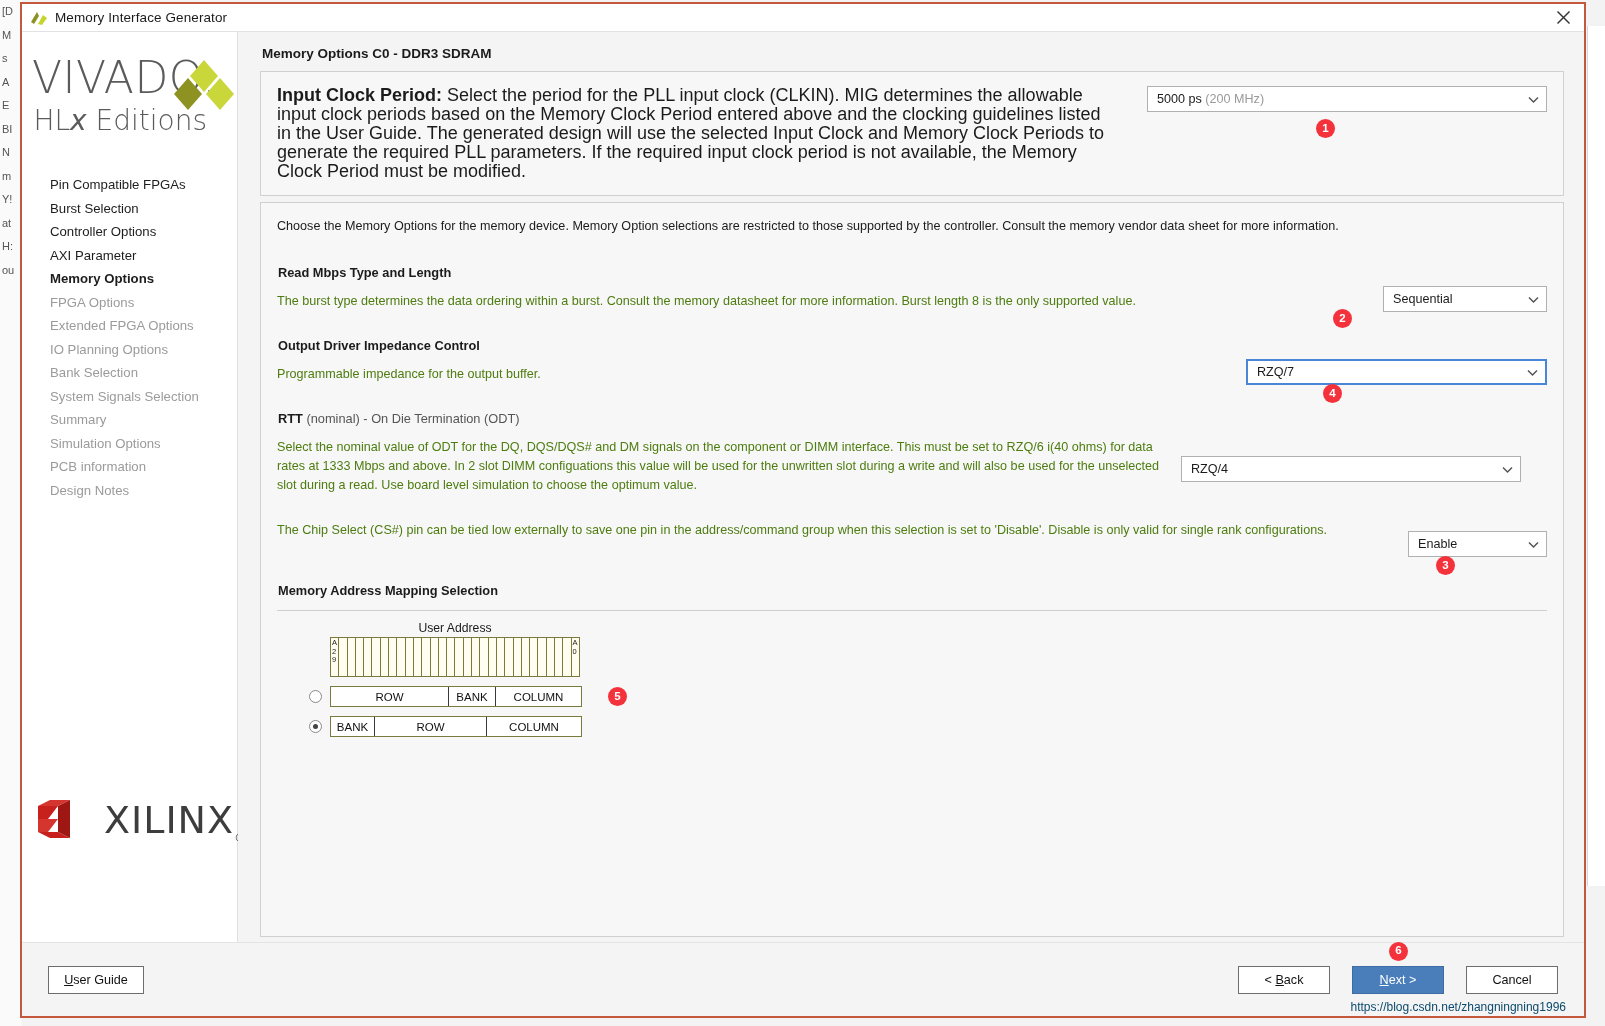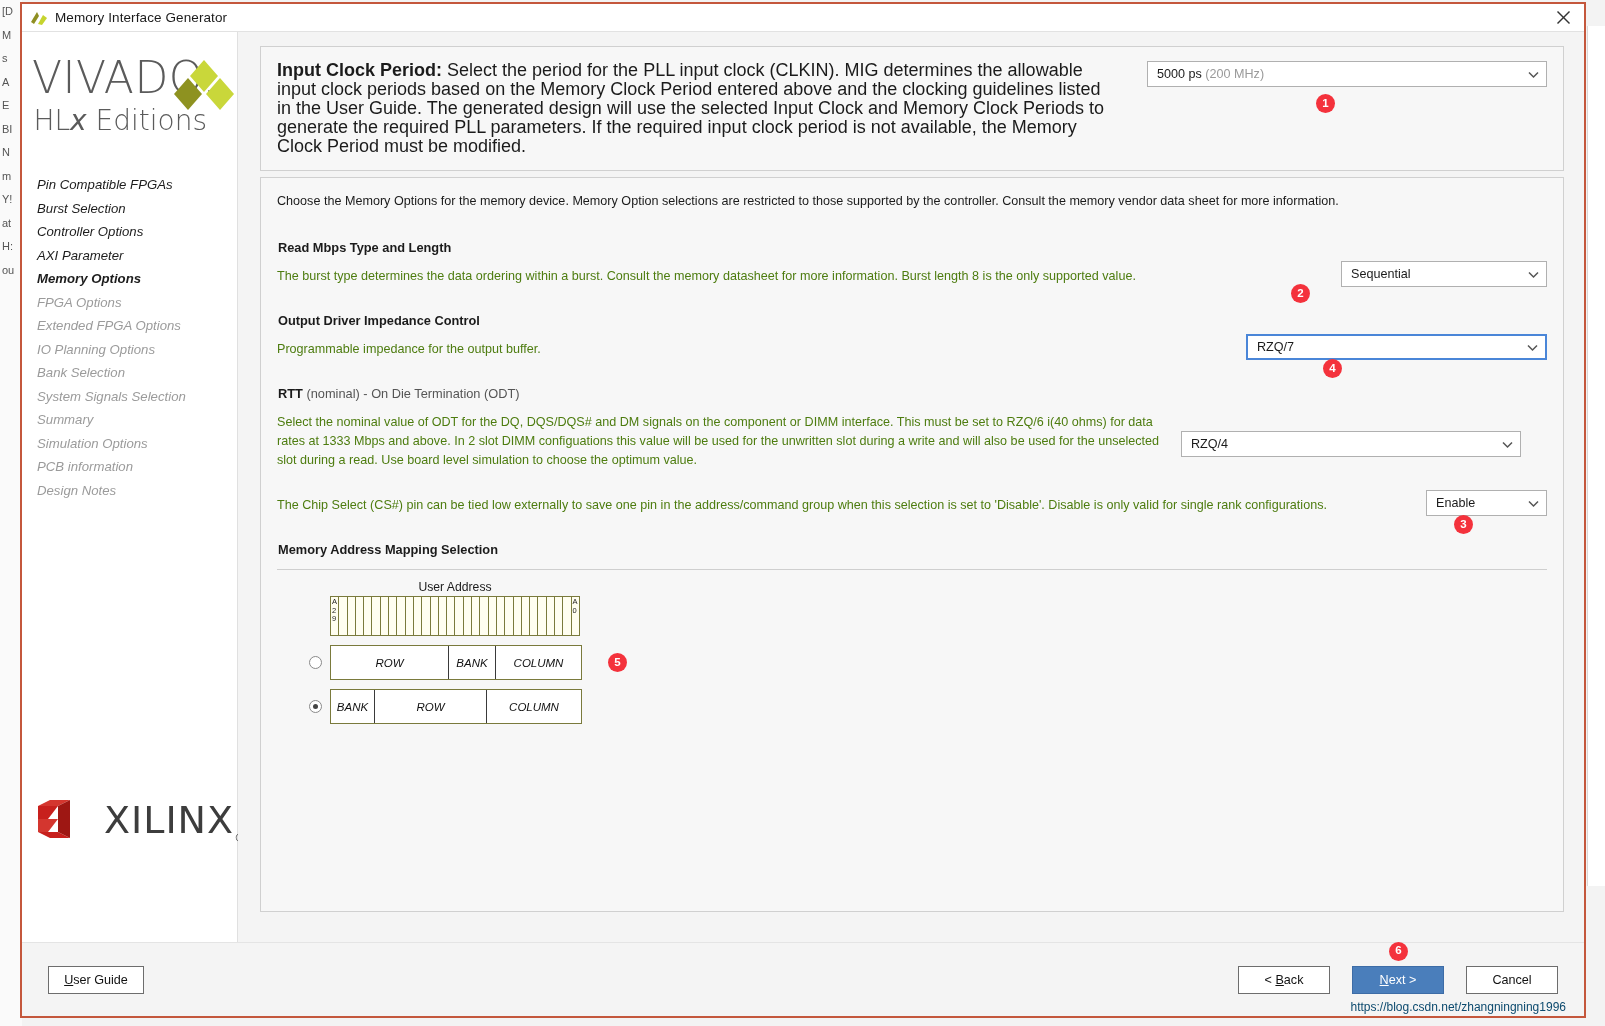--- a/index.html
+++ b/index.html
@@ -75,21 +75,21 @@
     line-height: 48px;
   }
   .vivado-dot { font-size: 44px; color: #5b5b5b; }
   .vivado-sub {
     text-align: right; padding-right: 22px; margin-top: 2px;
     font-size: 28px; color: #5b5b5b; font-family: "DejaVu Sans", sans-serif; font-weight: 300;
   }
   .vivado-sub i { font-style: italic; }
   .tri-mark { position: absolute; left: 146px; top: 26px; width: 66px; height: 60px; }
 
-  .nav { margin-top: 36px; padding-left: 15px; font-style: italic; }
+  .nav { margin-top: 36px; padding-left: 28px; }
   .nav-item {
     font-size: 13.2px; color: #1d1d1d; line-height: 23.5px;
     white-space: nowrap; cursor: default;
   }
   .nav-item.active { font-weight: bold; }
   .nav-item.disabled { color: #9b9b9b; }
 
   .xilinx-logo {
     position: absolute; left: 14px; bottom: 96px;
     display: flex; align-items: center; gap: 14px;
@@ -171,21 +171,21 @@
   .map-row { display: flex; align-items: center; margin-top: 9px; }
   .radio {
     width: 13px; height: 13px; border-radius: 50%;
     border: 1px solid #8a8a8a; background: #ffffff;
     margin-right: 8px; margin-left: 32px; position: relative; flex: 0 0 13px;
   }
   .radio.on::after {
     content: ''; position: absolute; left: 3px; top: 3px;
     width: 5px; height: 5px; border-radius: 50%; background: #444;
   }
-  .map-bar { height: 35px; display: flex; border: 1px solid #7a7a3c; background: #ffffff; font-style: italic; }
+  .map-bar { height: 21px; display: flex; border: 1px solid #7a7a3c; background: #ffffff; }
   .map-seg {
     border-right: 1px solid #3a3a3a;
     font-size: 11.5px; color: #111;
     display: flex; align-items: center; justify-content: center;
     white-space: nowrap;
   }
   .map-seg:last-child { border-right: none; }
 
   
   .footer {
@@ -325,20 +325,21 @@
             <polygon points="2,36 22,36 34,42 14,42" fill="#c8201d"></polygon>
             <polygon points="22,36 34,42 34,23 22,23" fill="#9e1713"></polygon>
             <polygon points="2,23 22,23 12,36 2,36" fill="#d4362f"></polygon>
           </svg>
         </span>
         <span class="xilinx-word"><span>XILINX</span><span class="xilinx-reg">®</span></span>
       </div>
     </div>
 
     <div class="content">
+      <div class="page-title">Memory Options C0 - DDR3 SDRAM</div>
 
       <div class="panel panel-clock">
         <div class="clock-text">
           <b>Input Clock Period:</b><span> Select the period for the PLL input clock (CLKIN). MIG determines the allowable input clock periods based on the Memory Clock Period entered above and the clocking guidelines listed in the User Guide. The generated design will use the selected Input Clock and Memory Clock Periods to generate the required PLL parameters. If the required input clock period is not available, the Memory Clock Period must be modified.</span>
         </div>
         <div class="clock-select-wrap">
           <div class="combo">
             <span class="val"><span>5000 ps</span> <span class="sub">(200 MHz)</span></span>
             <span class="chev">
               <svg width="13" height="13" viewBox="0 0 13 13">
@@ -351,21 +352,21 @@
       </div>
 
       <div class="panel panel-main">
 
         <div class="intro">Choose the Memory Options for the memory device. Memory Option selections are restricted to those supported by the controller. Consult the memory vendor data sheet for more information.</div>
 
         <div class="sect-block">
           <div class="sect-title">Read Mbps Type and Length</div>
           <div class="sect-row">
             <div class="sect-desc">The burst type determines the data ordering within a burst. Consult the memory datasheet for more information. Burst length 8 is the only supported value.</div>
-            <div style="width:206px; position:relative;">
+            <div style="width:164px; position:relative;">
               <div class="combo" style="margin-top:-6px;">
                 <span class="val">Sequential</span>
                 <span class="chev">
                   <svg width="13" height="13" viewBox="0 0 13 13">
                       <polyline points="2,4.5 6.5,9 11,4.5" fill="none" stroke="#555" stroke-width="1.5"></polyline>
                     </svg>
                 </span>
               </div>
               <div class="badge" style="left:-50px; top:17px;">2</div>
             </div>
@@ -403,21 +404,21 @@
                     </svg>
                 </span>
               </div>
             </div>
           </div>
         </div>
 
         <div class="sect-block">
           <div class="sect-row">
             <div class="sect-desc">The Chip Select (CS#) pin can be tied low externally to save one pin in the address/command group when this selection is set to 'Disable'. Disable is only valid for single rank configurations.</div>
-            <div style="width:121px; margin-left:16px; position:relative;">
+            <div style="width:139px; margin-left:16px; position:relative;margin-top:16px;">
               <div class="combo" style="margin-top:-6px;">
                 <span class="val">Enable</span>
                 <span class="chev">
                   <svg width="13" height="13" viewBox="0 0 13 13">
                       <polyline points="2,4.5 6.5,9 11,4.5" fill="none" stroke="#555" stroke-width="1.5"></polyline>
                     </svg>
                 </span>
               </div>
               <div class="badge" style="left:28px; top:19px;">3</div>
             </div>

